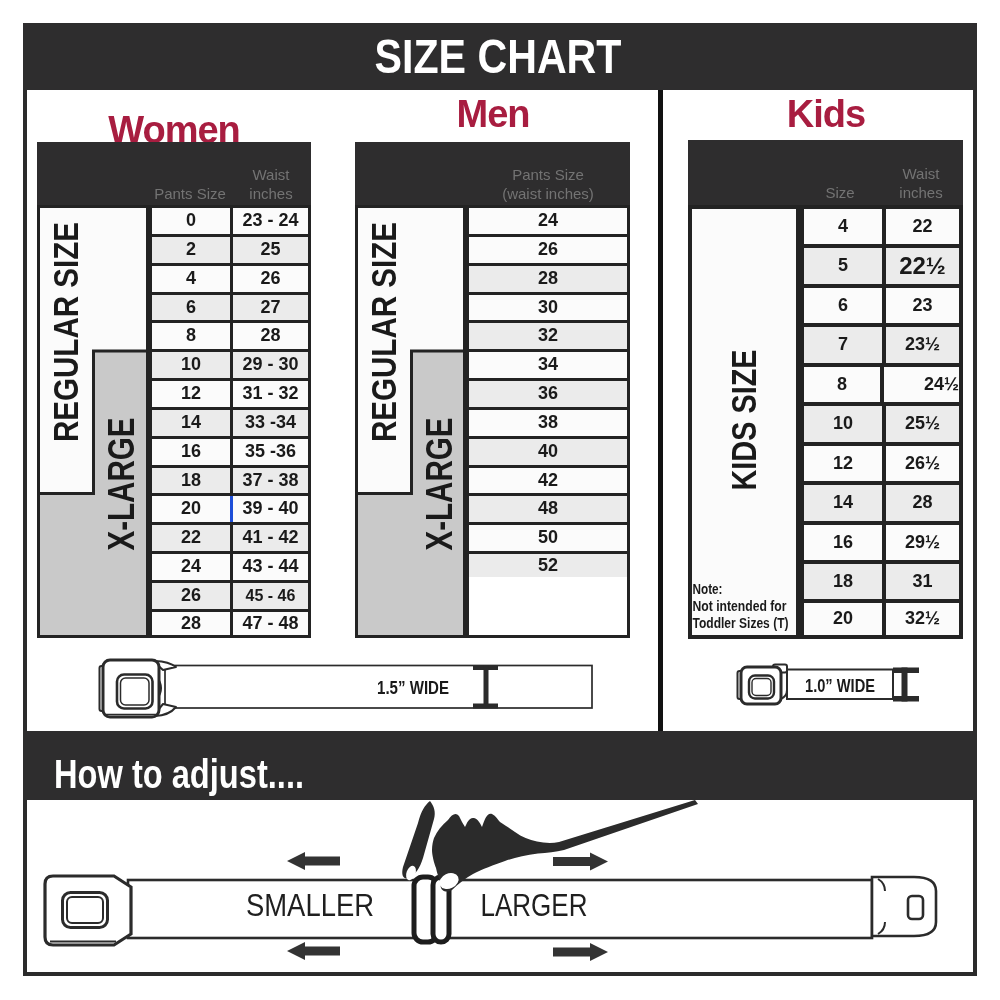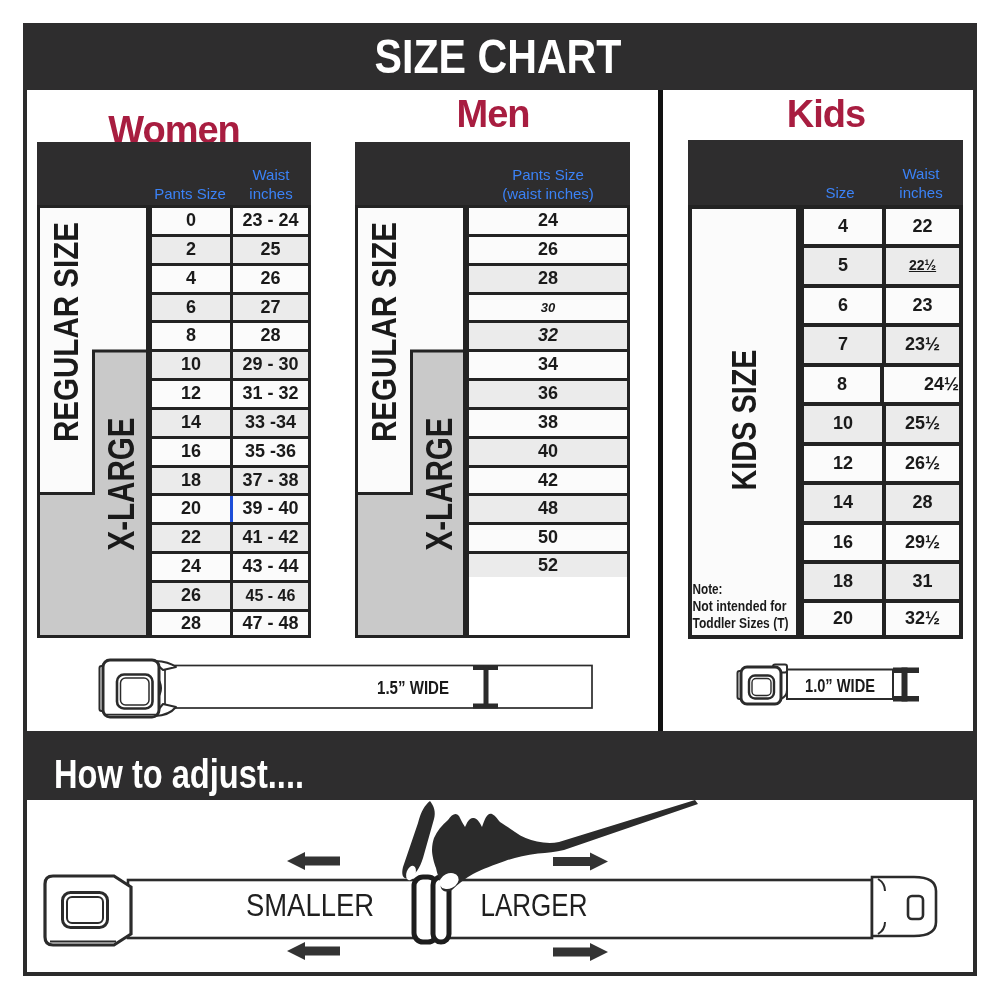--- a/index.html
+++ b/index.html
@@ -8,21 +8,21 @@
   .abs{position:absolute;}
   .dark{background:#2e2d2e;}
   .ttl{position:absolute;color:#a81d40;font-weight:bold;font-size:38px;
     text-align:center;letter-spacing:-1px;}
   .rows{position:absolute;border:3px solid #232323;box-sizing:border-box;}
   .row{box-sizing:border-box;border-bottom:3px solid #232323;display:flex;}
   .row:last-child{border-bottom:none;}
   .row.w{background:#fbfbfb;}
   .row.g{background:#ebebeb;}
   .cell{box-sizing:border-box;text-align:center;font-weight:bold;color:#1a1a1a;}
-  .hdrtxt{position:absolute;color:#3b82f6;text-align:center;line-height:19px;font-size:15px;}
+  .hdrtxt{position:absolute;color:#737373;text-align:center;line-height:19px;font-size:15px;}
 </style>
 </head>
 <body>
 <div id="page">
 
   <div class="abs" style="left:23px;top:23px;width:954px;height:953px;border:4px solid #2b2b2b;box-sizing:border-box;"></div>
 
   <div class="abs dark" style="left:23px;top:23px;width:954px;height:67px;"></div>
 
   <svg class="abs" style="left:0;top:23px;overflow:visible;" width="1000" height="67" viewBox="0 0 1000 67">
@@ -134,24 +134,24 @@
 <div class="row w" style="height:28.85px;border-bottom:3px solid #232323;">
 <div class="cell" style="flex:1;font-size:18px;line-height:25.85px;">24</div>
 </div>
 <div class="row w" style="height:28.85px;border-bottom:3px solid #232323;">
 <div class="cell" style="flex:1;font-size:18px;line-height:25.85px;">26</div>
 </div>
 <div class="row g" style="height:28.85px;border-bottom:3px solid #232323;">
 <div class="cell" style="flex:1;font-size:18px;line-height:25.85px;">28</div>
 </div>
 <div class="row w" style="height:28.85px;border-bottom:3px solid #232323;">
-<div class="cell" style="flex:1;font-size:13px;line-height:25.85px;font-style:italic;">30</div>
-</div>
-<div class="row g" style="height:28.85px;border-bottom:3px solid #232323;">
-<div class="cell" style="flex:1;font-size:18px;line-height:25.85px;font-style:italic;">32</div>
+<div class="cell" style="flex:1;font-size:18px;line-height:25.85px;">30</div>
+</div>
+<div class="row g" style="height:28.85px;border-bottom:3px solid #232323;">
+<div class="cell" style="flex:1;font-size:18px;line-height:25.85px;">32</div>
 </div>
 <div class="row w" style="height:28.85px;border-bottom:3px solid #232323;">
 <div class="cell" style="flex:1;font-size:18px;line-height:25.85px;">34</div>
 </div>
 <div class="row g" style="height:28.85px;border-bottom:3px solid #232323;">
 <div class="cell" style="flex:1;font-size:18px;line-height:25.85px;">36</div>
 </div>
 <div class="row w" style="height:28.85px;border-bottom:3px solid #232323;">
 <div class="cell" style="flex:1;font-size:18px;line-height:25.85px;">38</div>
 </div>
@@ -188,21 +188,21 @@
     <text x="4.5" y="423.2" textLength="96" lengthAdjust="spacingAndGlyphs" font-family="Liberation Sans, sans-serif" font-weight="bold" font-size="14" fill="#1a1a1a">Toddler Sizes (T)</text>
   </svg>
 
   <div class="rows" id="krows" style="left:800px;top:205px;width:163px;height:434px;border-width:4px;">
 <div class="row w" style="height:39.45px;border-bottom:4px solid #232323;">
 <div class="cell" style="width:78px;font-size:18px;line-height:35.45px;">4</div>
 <div class="cell" style="flex:1;border-left:4px solid #232323;font-size:18px;line-height:35.45px;">22</div>
 </div>
 <div class="row g" style="height:39.45px;border-bottom:4px solid #232323;">
 <div class="cell" style="width:78px;font-size:18px;line-height:35.45px;">5</div>
-<div class="cell" style="flex:1;border-left:4px solid #232323;font-size:14px;line-height:35.45px;text-decoration:underline;">22½</div>
+<div class="cell" style="flex:1;border-left:4px solid #232323;font-size:24px;line-height:35.45px;">22½</div>
 </div>
 <div class="row w" style="height:39.45px;border-bottom:4px solid #232323;">
 <div class="cell" style="width:78px;font-size:18px;line-height:35.45px;">6</div>
 <div class="cell" style="flex:1;border-left:4px solid #232323;font-size:18px;line-height:35.45px;">23</div>
 </div>
 <div class="row g" style="height:39.45px;border-bottom:4px solid #232323;">
 <div class="cell" style="width:78px;font-size:18px;line-height:35.45px;">7</div>
 <div class="cell" style="flex:1;border-left:4px solid #232323;font-size:18px;line-height:35.45px;">23½</div>
 </div>
 <div class="row w" style="height:39.45px;border-bottom:4px solid #232323;">

